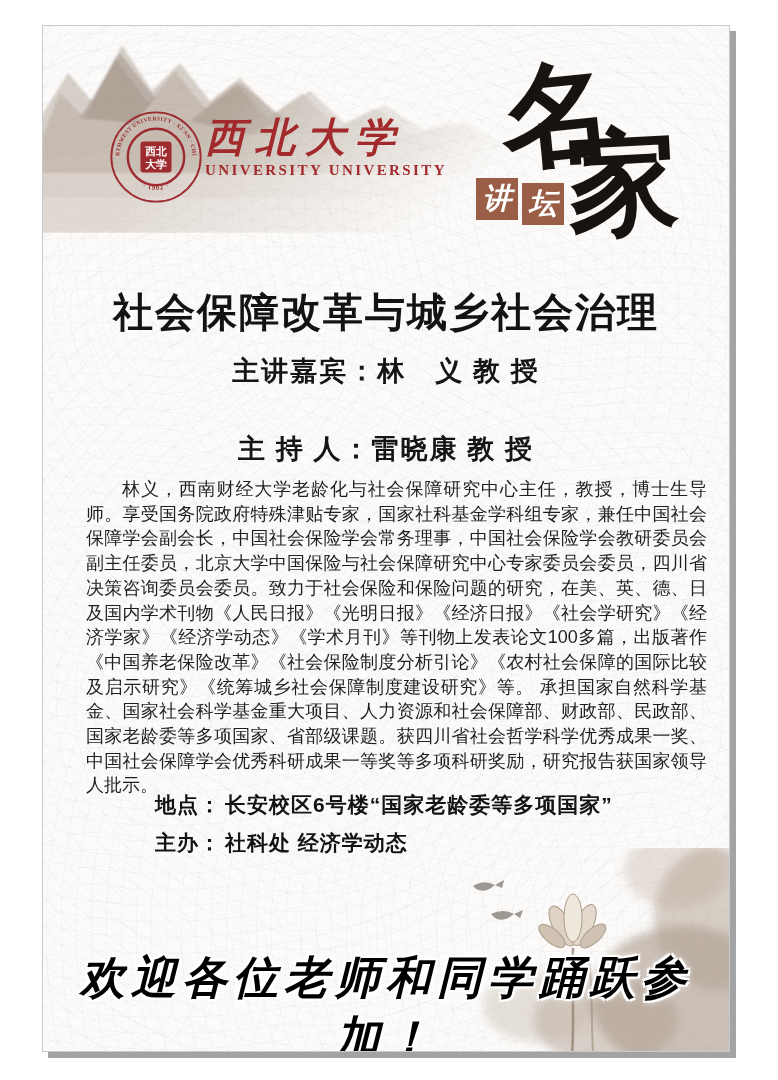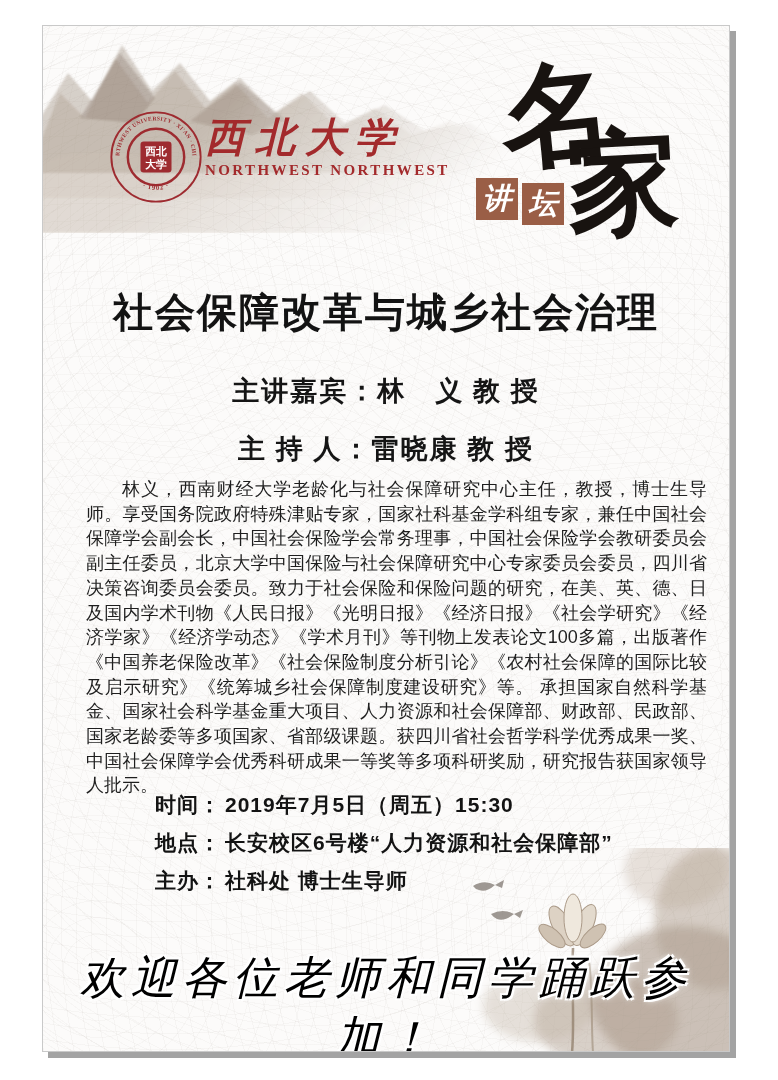--- a/index.html
+++ b/index.html
@@ -44,34 +44,34 @@
   .box-jiang{left:433px;top:152px;}
   .box-tan{left:479px;top:157px;}
 
   .lecture-title{position:absolute;left:0;top:259px;width:100%;text-align:center;
       font-family:"Liberation Serif",serif;font-weight:700;font-size:40px;
       letter-spacing:2px;color:#131313;z-index:2;}
 
   .person-line{position:absolute;left:0;width:100%;text-align:center;z-index:2;
       font-family:"Liberation Serif",serif;font-weight:bold;font-size:27px;
       letter-spacing:2px;color:#151515;}
-  .speaker-line{top:347px;}
+  .speaker-line{top:327px;}
   .host-line{top:405px;}
 
   .bio{position:absolute;left:43px;top:451px;width:621px;z-index:2;
        font-size:18px;line-height:24.7px;color:#1e1e1e;
        text-align:justify;text-indent:2em;margin:0;}
 
   .details{position:absolute;left:112px;top:767px;z-index:2;}
   .info-row{font-weight:bold;font-size:21px;color:#131313;letter-spacing:1px;
             margin-bottom:15px;line-height:1.1;}
   .info-row .lbl{margin-right:4px;}
 
   .welcome{position:absolute;left:0;top:922px;width:100%;text-align:center;z-index:5;
-      font-family:"DejaVu Serif",serif;font-weight:normal;font-style:italic;
+      font-family:"DejaVu Serif",serif;font-weight:bold;font-style:italic;
       font-size:45px;letter-spacing:6px;color:#000;
       text-shadow:0 0 5px #fff,2px 2px 0 #fff,-2px -2px 0 #fff,2px -2px 0 #fff,-2px 2px 0 #fff,0 0 10px #fff;}
 </style>
 </head>
 <body>
 
 <div class="poster">
   <div class="damask"></div>
 
   <svg class="ink-mountain" viewBox="0 0 470 210" aria-hidden="true">
@@ -96,48 +96,45 @@
     <text font-size="7" fill="#9e2b30" font-family="Liberation Serif,serif" font-weight="bold" letter-spacing="1">
       <textPath href="#arcBot" startOffset="50%" text-anchor="middle">· 1902 ·</textPath>
     </text>
     <rect x="33.5" y="33.5" width="33" height="33" rx="3.5" fill="#9e2b30"></rect>
     <text x="50" y="47.5" text-anchor="middle" fill="#fff" font-size="11.5" font-weight="bold">西北</text>
     <text x="50" y="61.5" text-anchor="middle" fill="#fff" font-size="11.5" font-weight="bold">大学</text>
   </svg>
 
   <div class="uni-names">
     <div class="uni-zh">西北大学</div>
-    <div class="uni-en">NORTHWEST NORTHWEST</div>
+    <div class="uni-en">UNIVERSITY UNIVERSITY</div>
   </div>
 
   <div class="mj-char mj-ming">名</div>
   <div class="mj-char mj-jia">家</div>
   <div class="forum-box box-jiang">讲</div>
   <div class="forum-box box-tan">坛</div>
 
   <div class="lecture-title">社会保障改革与城乡社会治理</div>
 
   <div class="person-line speaker-line">
     <span>主讲嘉宾：</span><span>林　义 教 授</span>
   </div>
   <div class="person-line host-line">
     <span>主 持 人：</span><span>雷晓康 教 授</span>
   </div>
 
   <p class="bio">林义，西南财经大学老龄化与社会保障研究中心主任，教授，博士生导师。享受国务院政府特殊津贴专家，国家社科基金学科组专家，兼任中国社会保障学会副会长，中国社会保险学会常务理事，中国社会保险学会教研委员会副主任委员，北京大学中国保险与社会保障研究中心专家委员会委员，四川省决策咨询委员会委员。致力于社会保险和保险问题的研究，在美、英、德、日及国内学术刊物《人民日报》《光明日报》《经济日报》《社会学研究》《经济学家》《经济学动态》《学术月刊》等刊物上发表论文100多篇，出版著作《中国养老保险改革》《社会保险制度分析引论》《农村社会保障的国际比较及启示研究》《统筹城乡社会保障制度建设研究》等。 承担国家自然科学基金、国家社会科学基金重大项目、人力资源和社会保障部、财政部、民政部、国家老龄委等多项国家、省部级课题。获四川省社会哲学科学优秀成果一奖、中国社会保障学会优秀科研成果一等奖等多项科研奖励，研究报告获国家领导人批示。</p>
 
   <div class="details">
     <div class="info-row">
-      <span class="lbl">时间：</span><span>2019年7月5日（周五）15:30</span>
+      <span class="lbl">地点：</span><span>长安校区6号楼“国家老龄委等多项国家”</span>
     </div>
     <div class="info-row">
-      <span class="lbl">地点：</span><span>长安校区6号楼“人力资源和社会保障部”</span>
-    </div>
-    <div class="info-row">
-      <span class="lbl">主办：</span><span>社科处 博士生导师</span>
+      <span class="lbl">主办：</span><span>社科处 经济学动态</span>
     </div>
   </div>
 
   <svg class="ink-lotus" viewBox="0 0 310 205" aria-hidden="true">
     <g style="filter:blur(5px)">
       <ellipse cx="262" cy="150" rx="92" ry="72" fill="#a2907f" opacity="0.55"></ellipse>
       <ellipse cx="295" cy="70" rx="62" ry="72" fill="#b0a090" opacity="0.50"></ellipse>
       <ellipse cx="185" cy="172" rx="72" ry="46" fill="#ad9c8b" opacity="0.45"></ellipse>
       <ellipse cx="118" cy="158" rx="56" ry="36" fill="#c0b2a3" opacity="0.38"></ellipse>
       <ellipse cx="255" cy="22" rx="52" ry="38" fill="#baa999" opacity="0.32"></ellipse>

